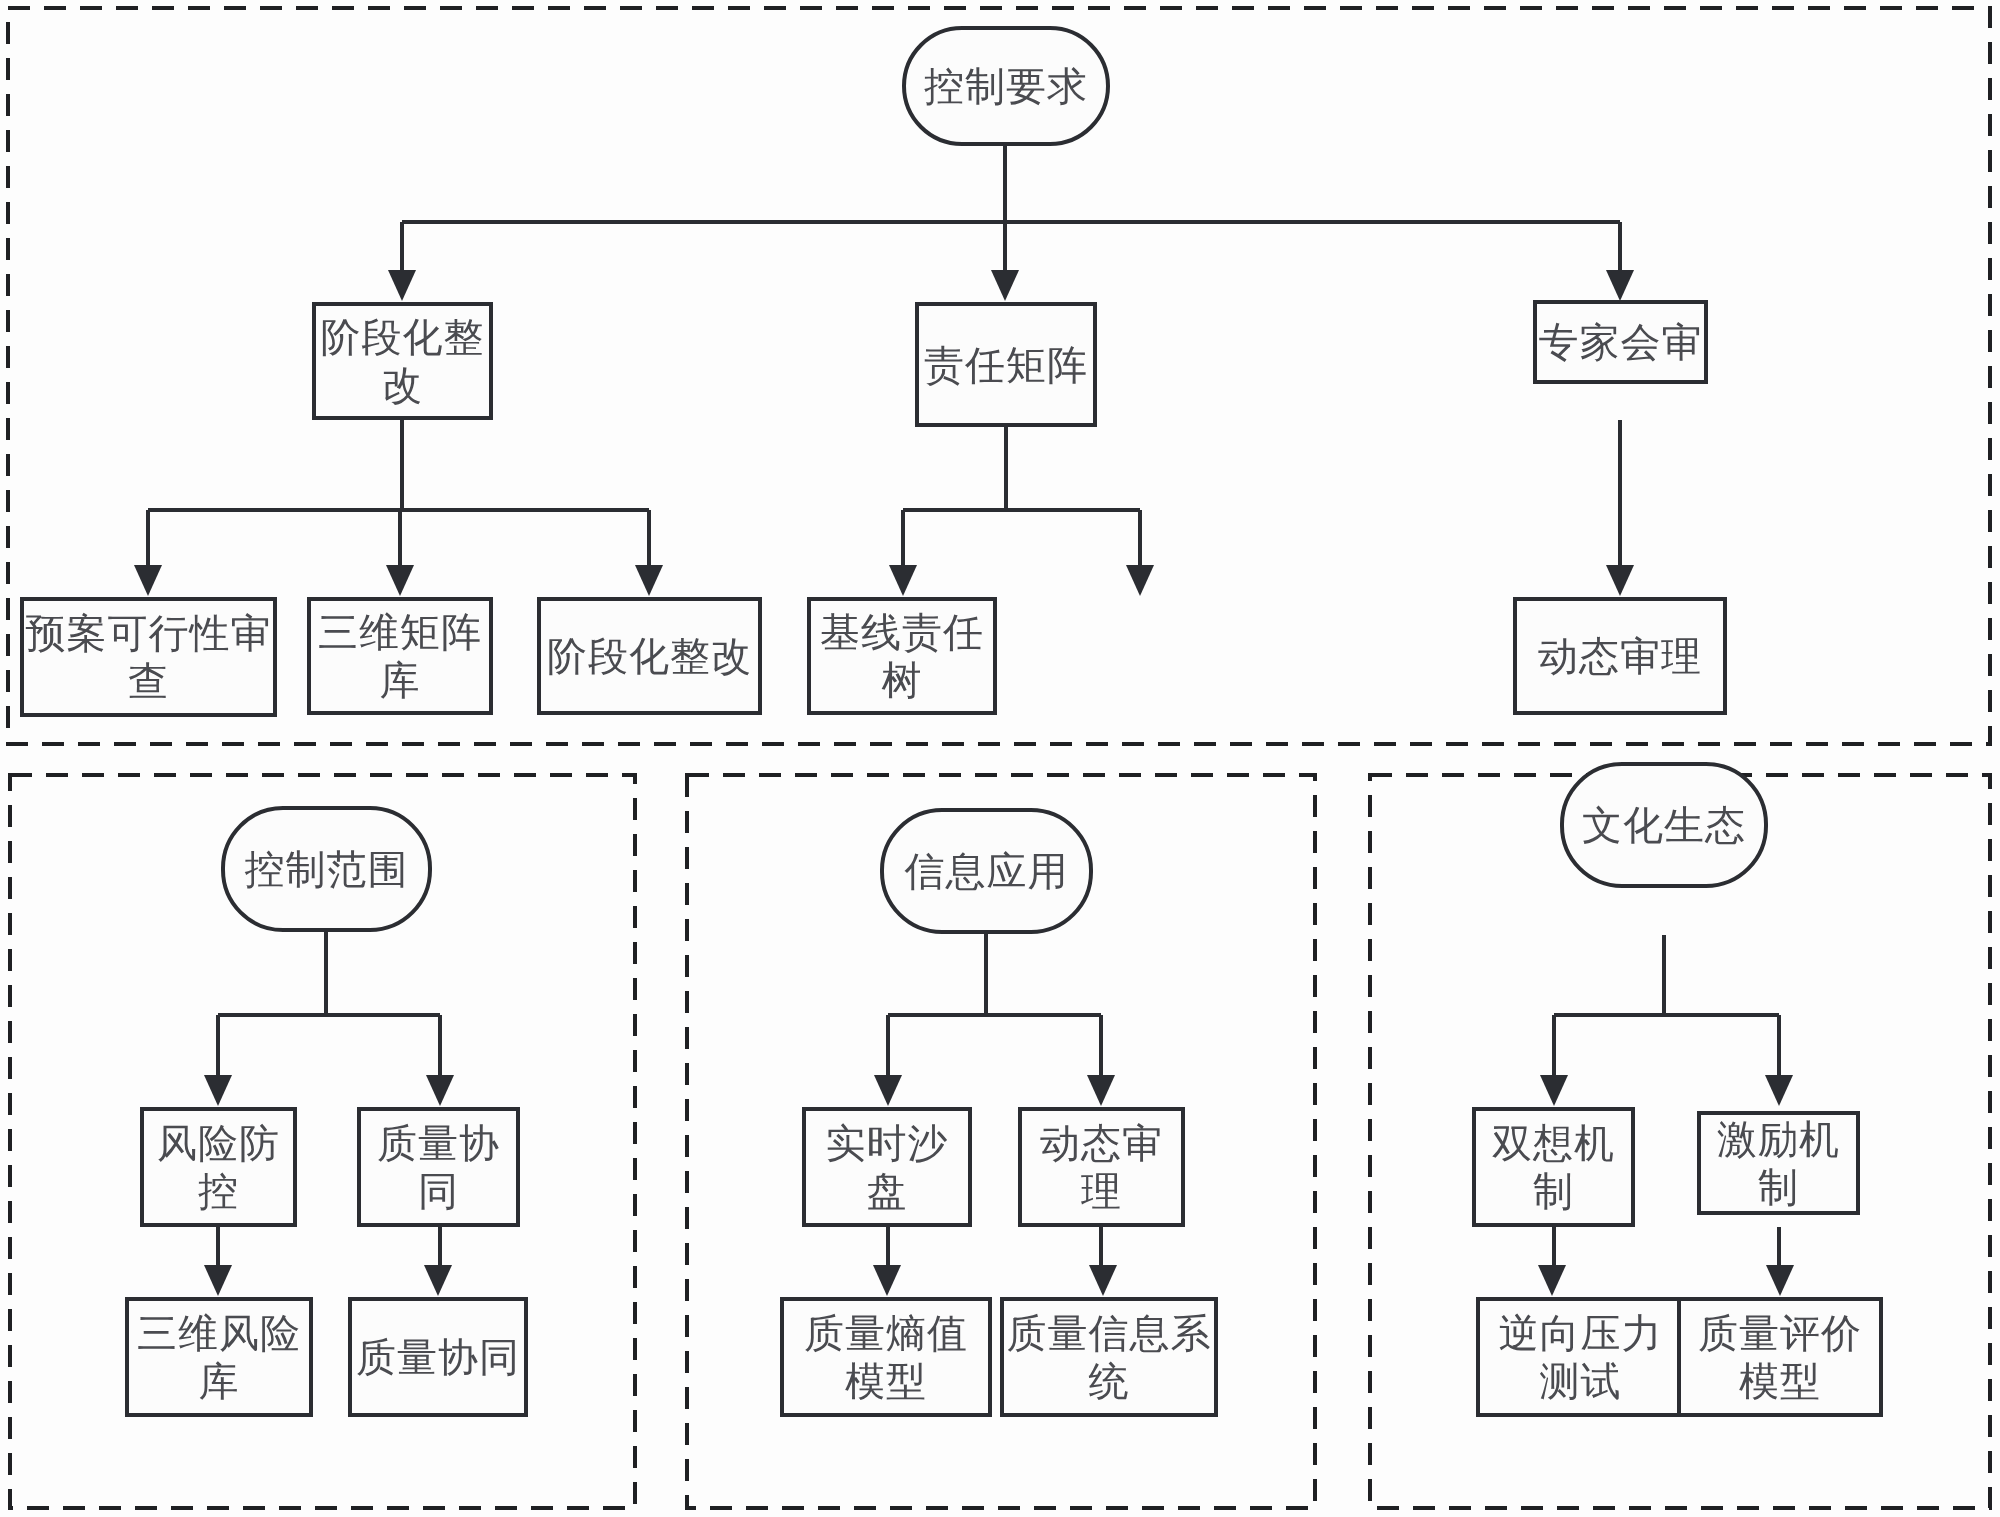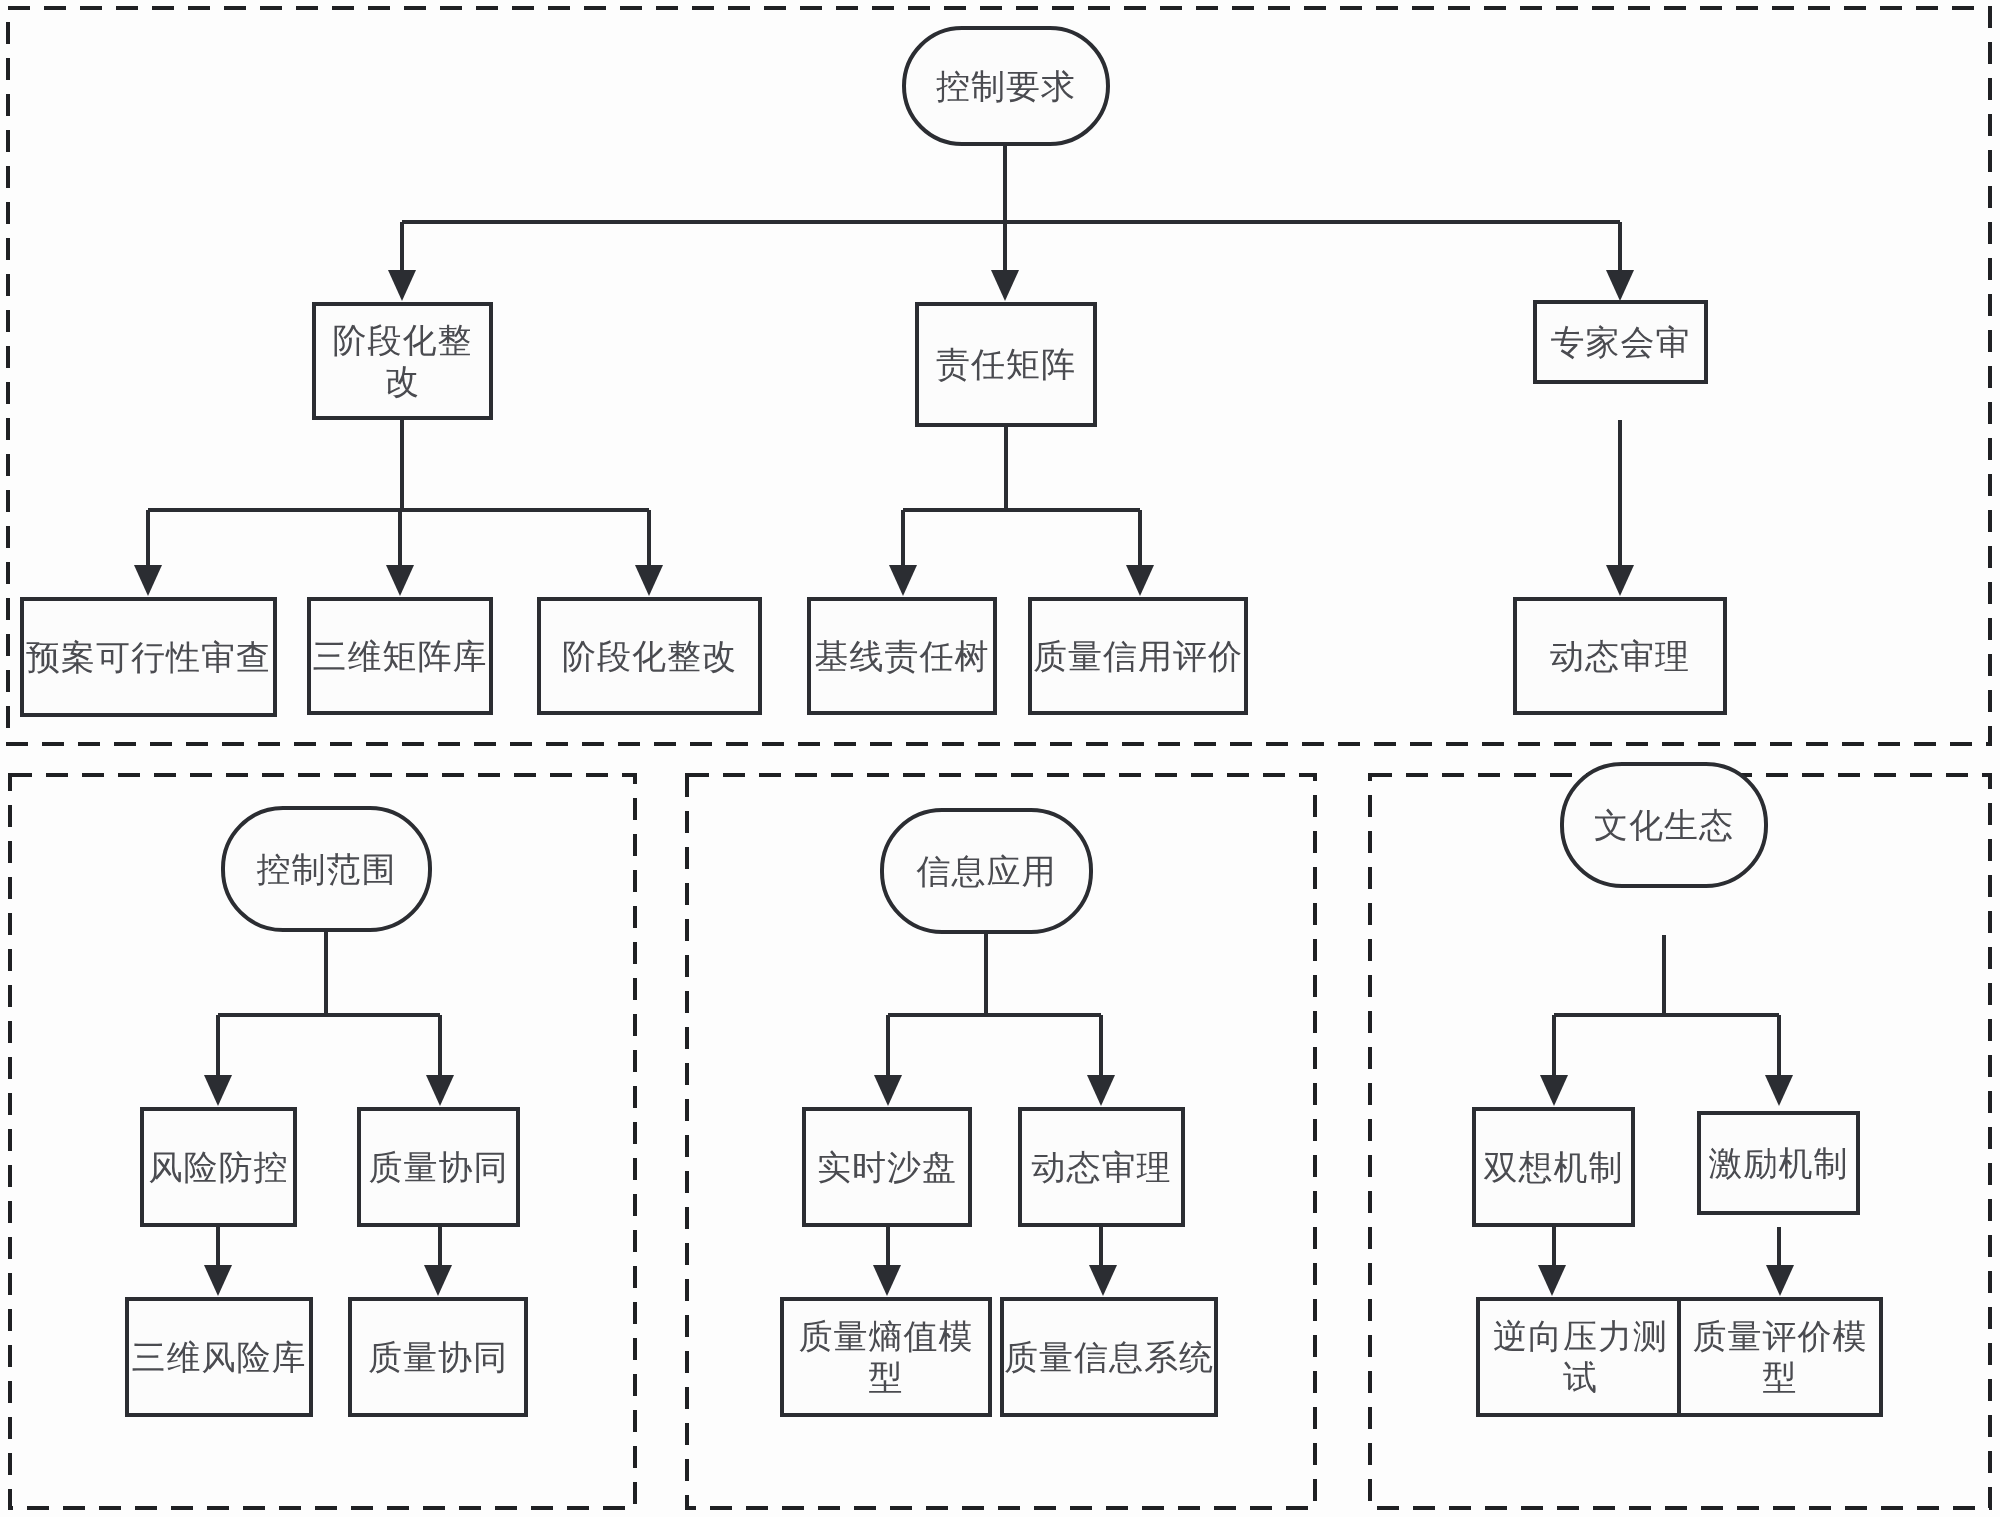--- a/index.html
+++ b/index.html
@@ -18,21 +18,21 @@
   }
   .stage{position:relative;width:2000px;height:1517px;overflow:hidden;}
   .edges{position:absolute;left:0;top:0;width:2000px;height:1517px;}
   .edge{stroke:var(--line);stroke-width:4;fill:none;}
   .arrow{fill:var(--line);stroke:none;}
   .frame{stroke:var(--frame);stroke-width:4;fill:none;stroke-dasharray:22 14;}
   .node{
     position:absolute;display:flex;align-items:center;justify-content:center;
     box-sizing:border-box;border:4px solid var(--node-border);
     background:var(--node-bg);color:var(--node-text);
-    font-size:34px;letter-spacing:1px;text-align:center;line-height:1.2;
+    font-size:40px;letter-spacing:1px;text-align:center;line-height:1.2;
   }
   .stadium{border-radius:62px;}
   .lbl{pointer-events:none;}
 </style>
 </head>
 <body>
 
 <div class="stage">
 
   <svg class="edges" viewBox="0 0 2000 1517">
@@ -131,23 +131,20 @@
   </div>
   <div class="node" style="left:307px;top:597px;width:186px;height:118px">
     <span class="lbl">三维矩阵库</span>
   </div>
   <div class="node" style="left:537px;top:597px;width:225px;height:118px">
     <span class="lbl">阶段化整改</span>
   </div>
   <div class="node" style="left:807px;top:597px;width:190px;height:118px">
     <span class="lbl">基线责任树</span>
   </div>
-  <div class="node" style="left:1028px;top:597px;width:220px;height:118px">
-    <span class="lbl">质量信用评价</span>
-  </div>
   <div class="node" style="left:1513px;top:597px;width:214px;height:118px">
     <span class="lbl">动态审理</span>
   </div>
 
   <div class="node stadium" style="left:221px;top:806px;width:211px;height:126px">
     <span class="lbl">控制范围</span>
   </div>
   <div class="node" style="left:140px;top:1107px;width:157px;height:120px">
     <span class="lbl">风险防控</span>
   </div>

